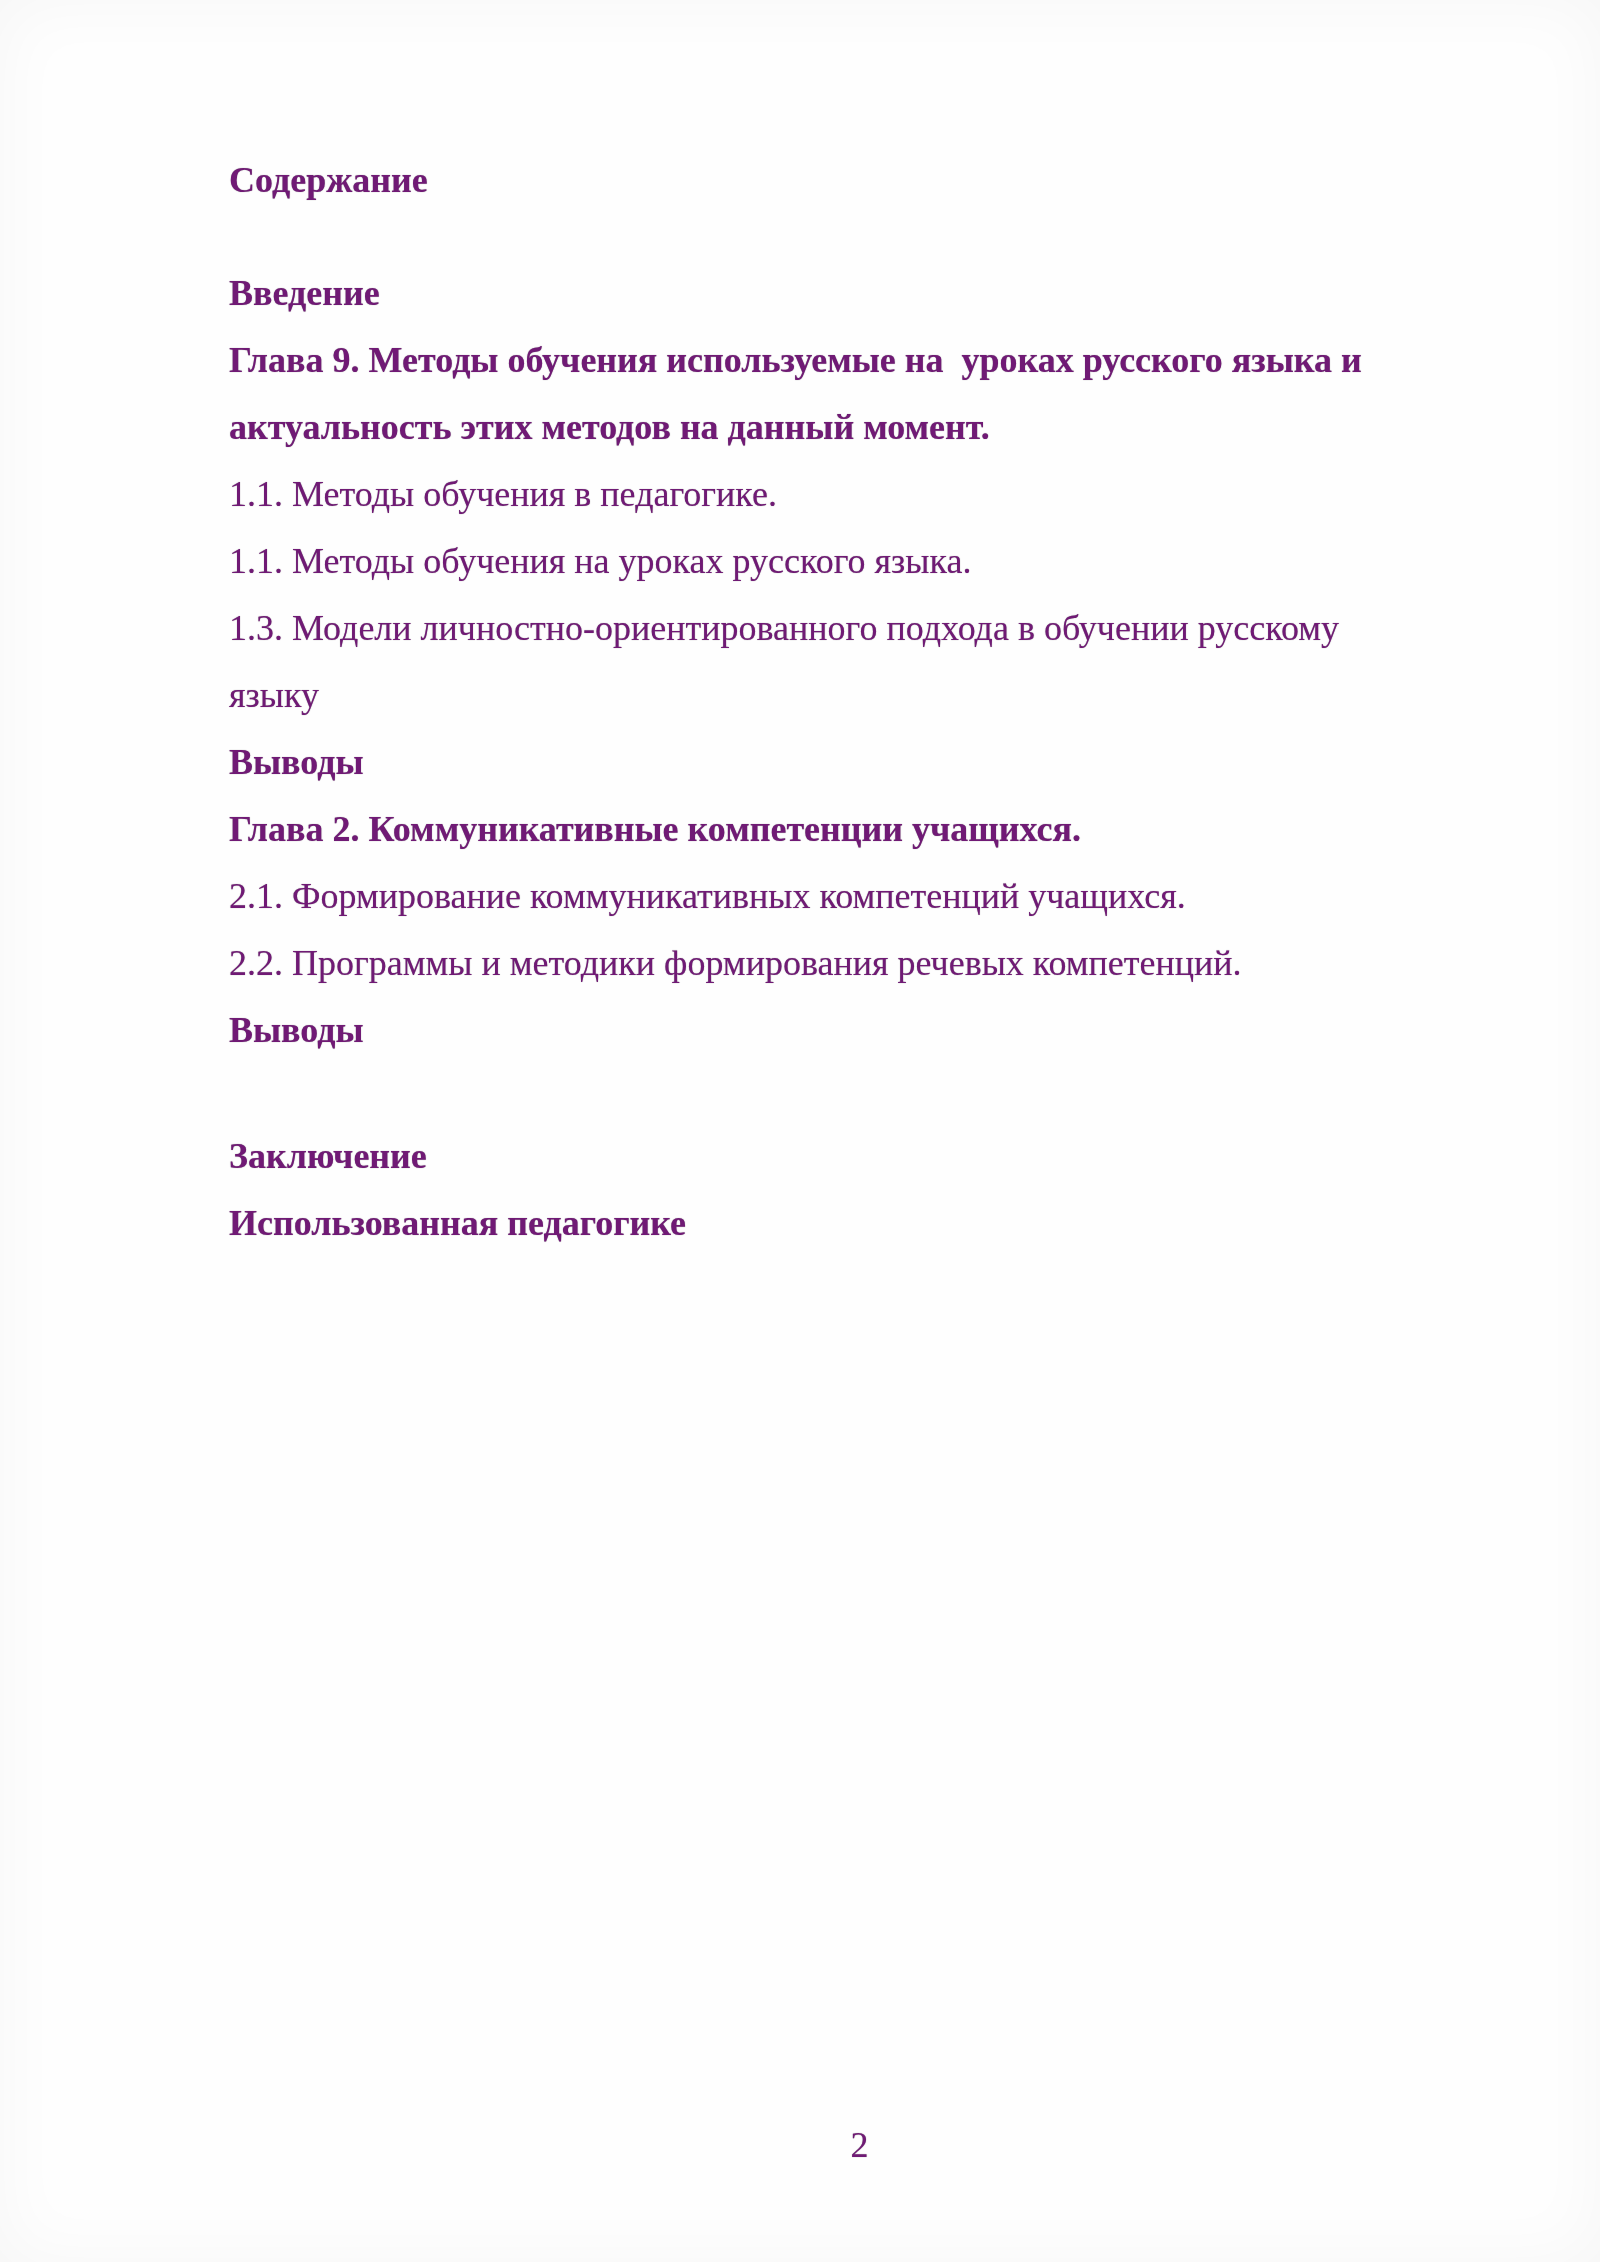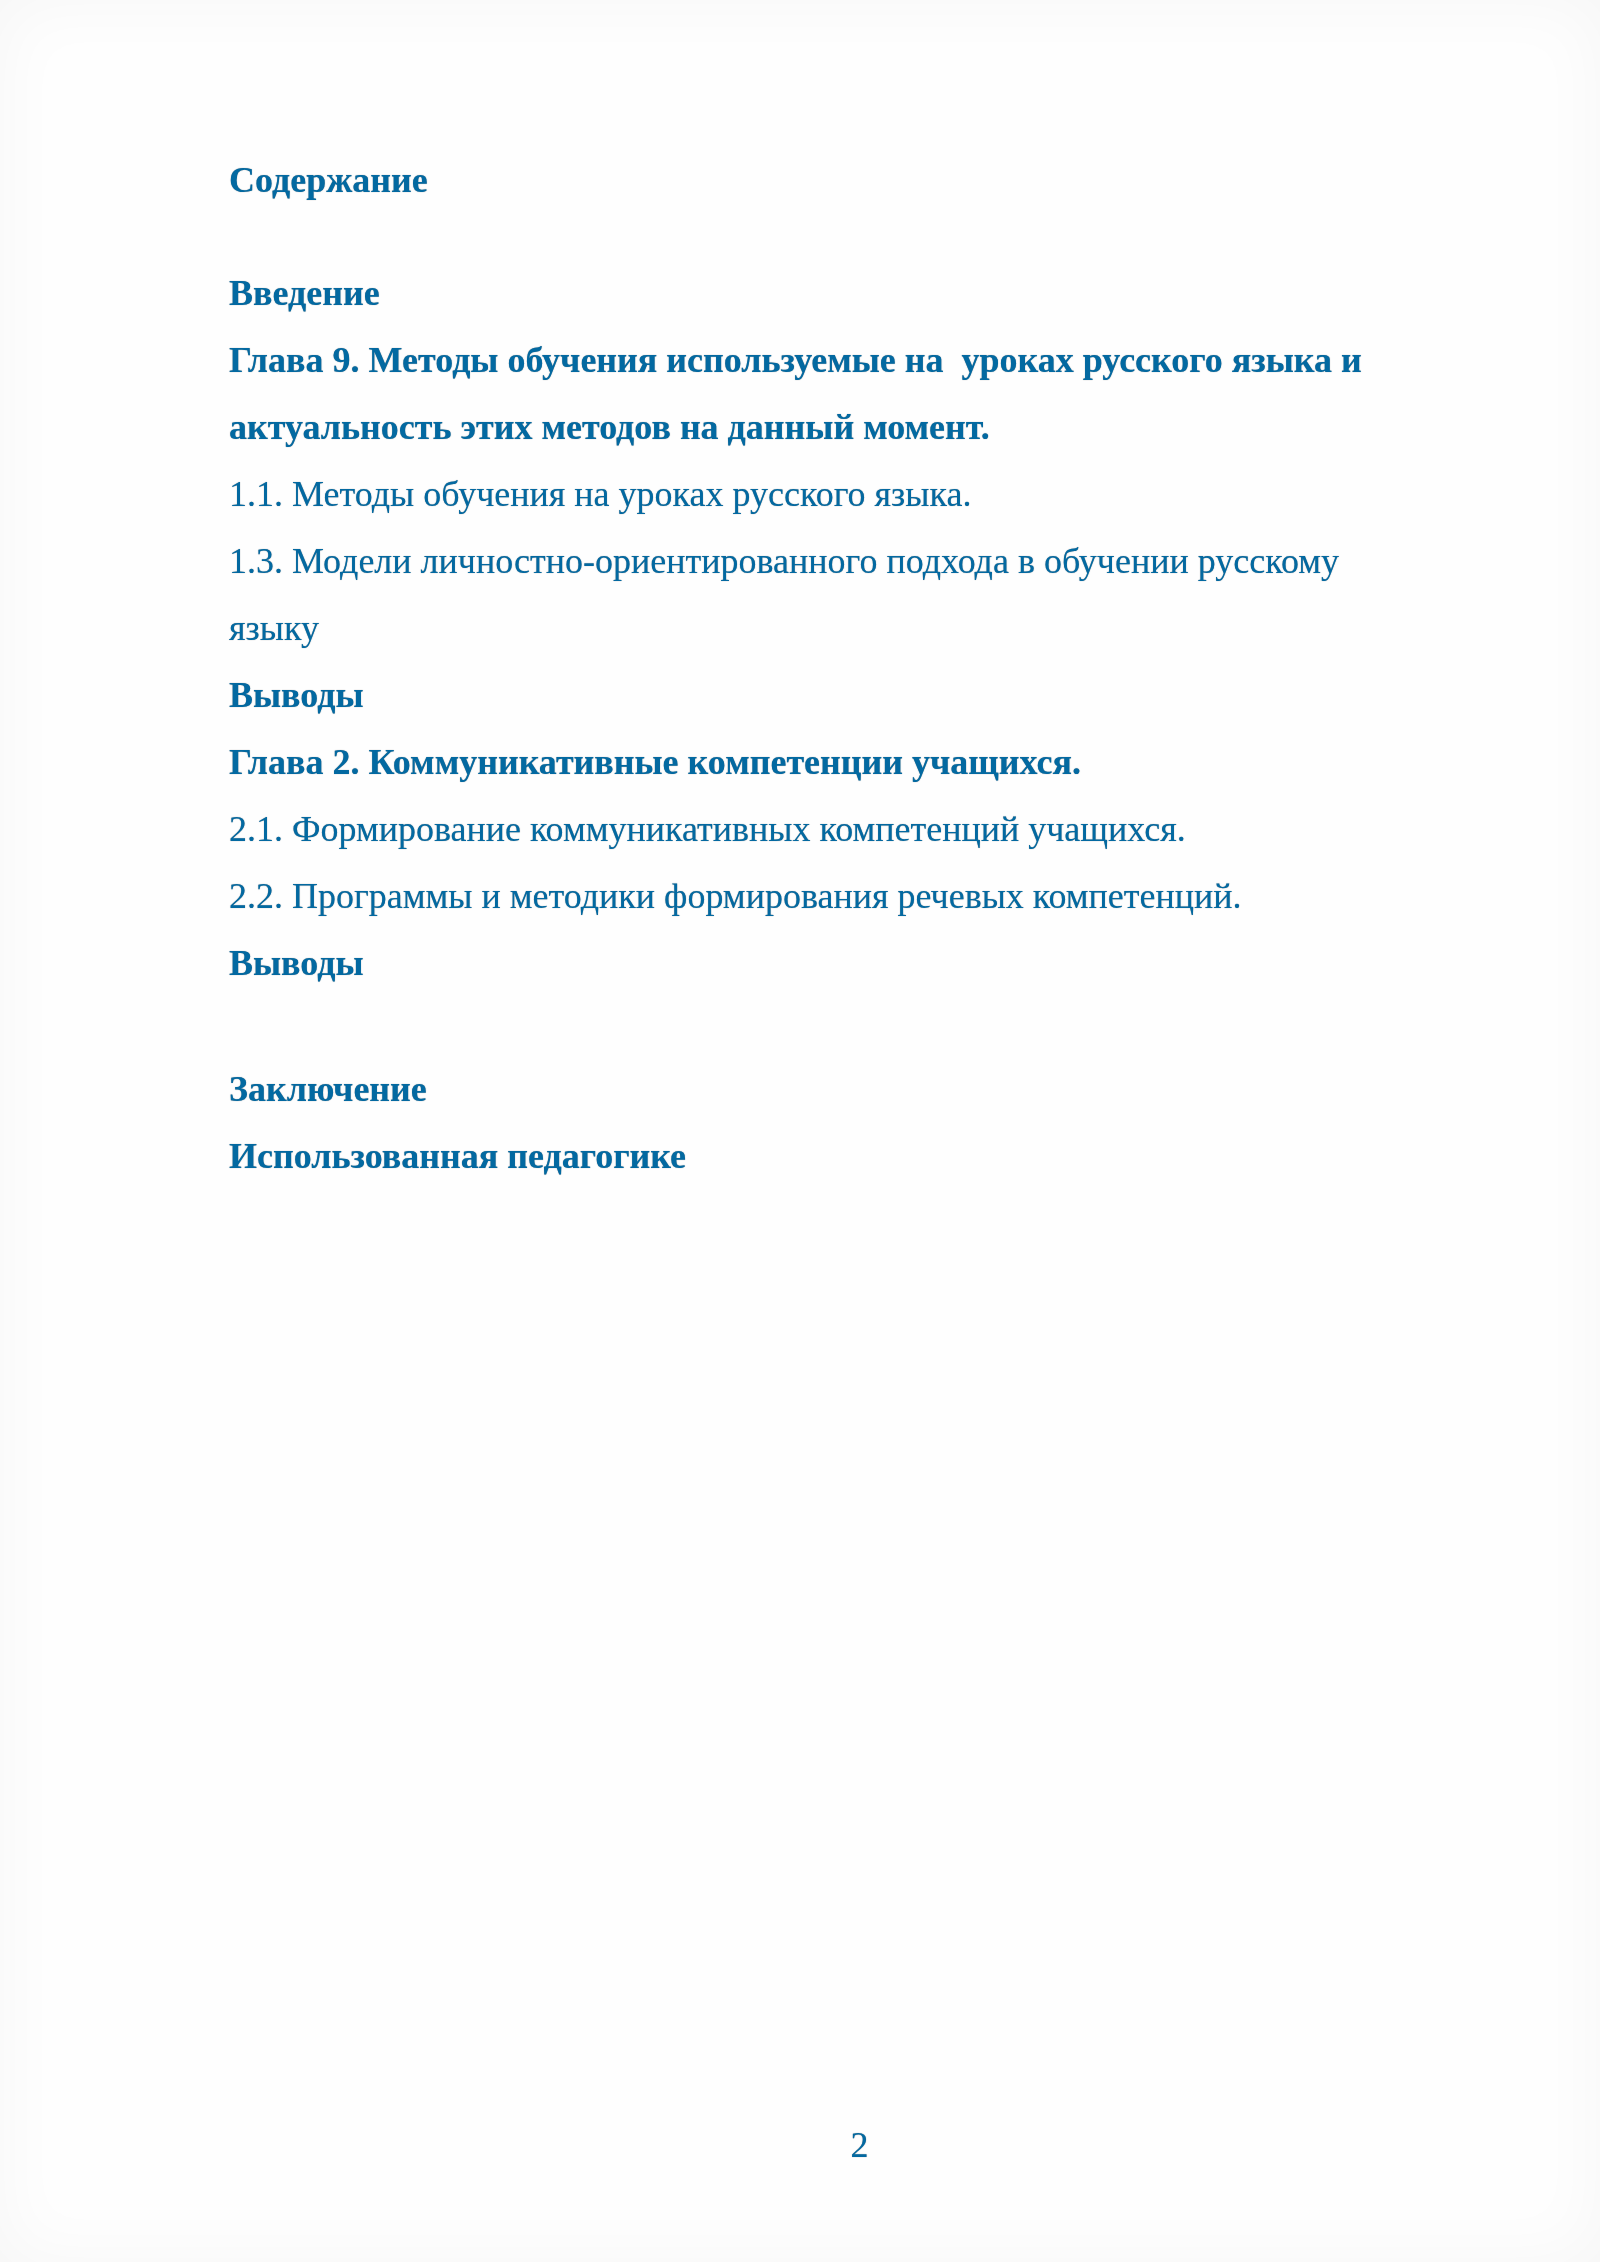--- a/index.html
+++ b/index.html
@@ -8,21 +8,21 @@
     background: #ffffff;
   }
   .page {
     position: relative;
     width: 1600px;
     height: 2262px;
     background: #fefefe;
     overflow: hidden;
     box-shadow: inset 0 0 70px rgba(0,0,0,0.035);
     font-family: "Liberation Serif", "DejaVu Serif", serif;
-    color: #0369a1;
+    color: #701a75;
   }
   .content {
     position: absolute;
     left: 229px;
     top: 147px;
     right: 110px;
   }
   .doc-title {
     font-size: 36px;
     line-height: 67px;
@@ -62,20 +62,23 @@
     <div class="doc-title">Содержание</div>
     <div>
         <div class="para bold gap-sm">
           <div class="line">Введение</div>
         </div>
         <div class="para bold">
           <div class="line">Глава 9. Методы обучения используемые на  уроках русского языка и</div>
           <div class="line">актуальность этих методов на данный момент.</div>
         </div>
         <div class="para">
+          <div class="line">1.1. Методы обучения в педагогике.</div>
+        </div>
+        <div class="para">
           <div class="line">1.1. Методы обучения на уроках русского языка.</div>
         </div>
         <div class="para">
           <div class="line">1.3. Модели личностно-ориентированного подхода в обучении русскому</div>
           <div class="line">языку</div>
         </div>
         <div class="para bold">
           <div class="line">Выводы</div>
         </div>
         <div class="para bold">

